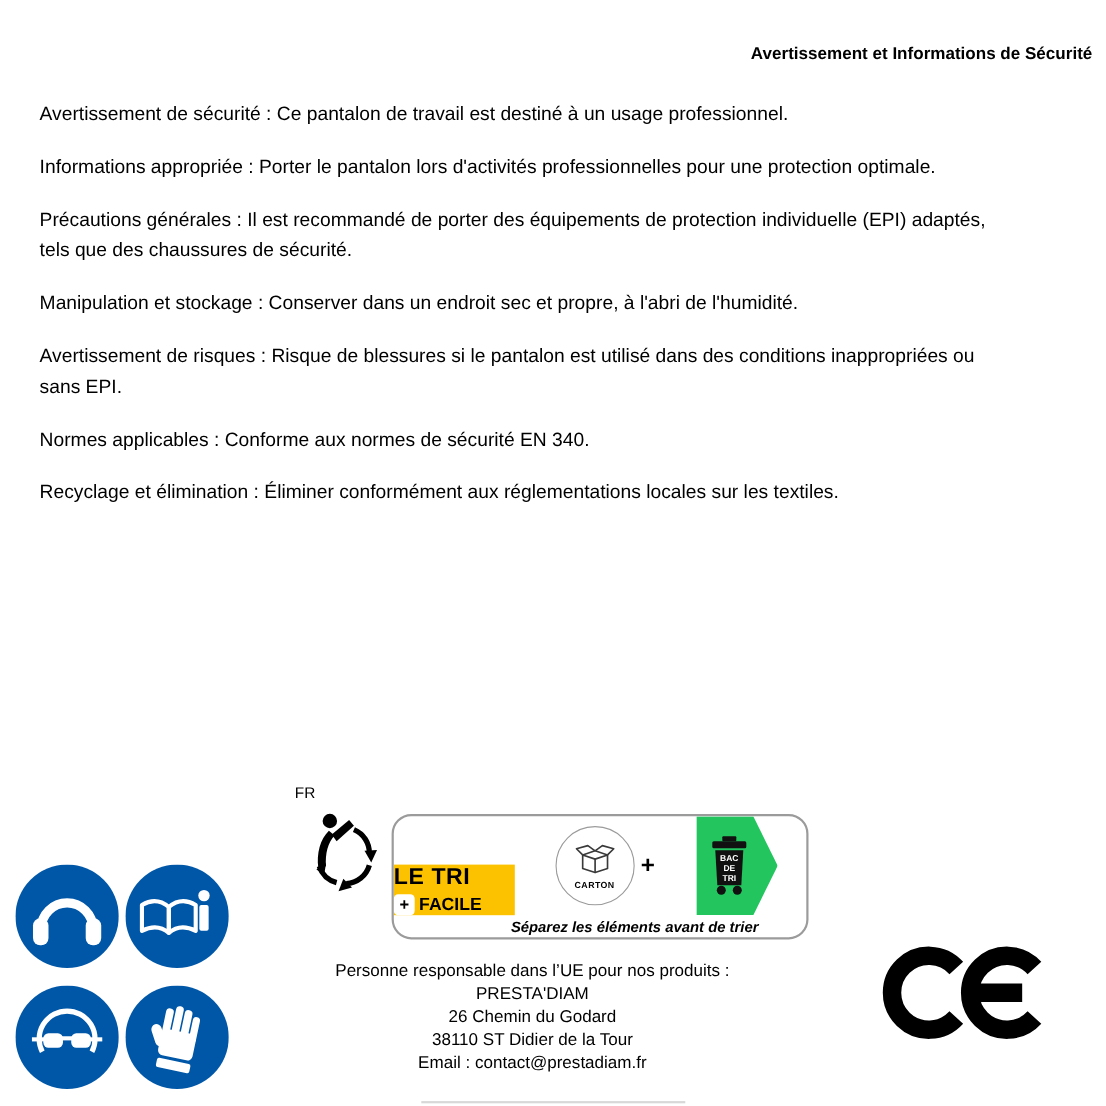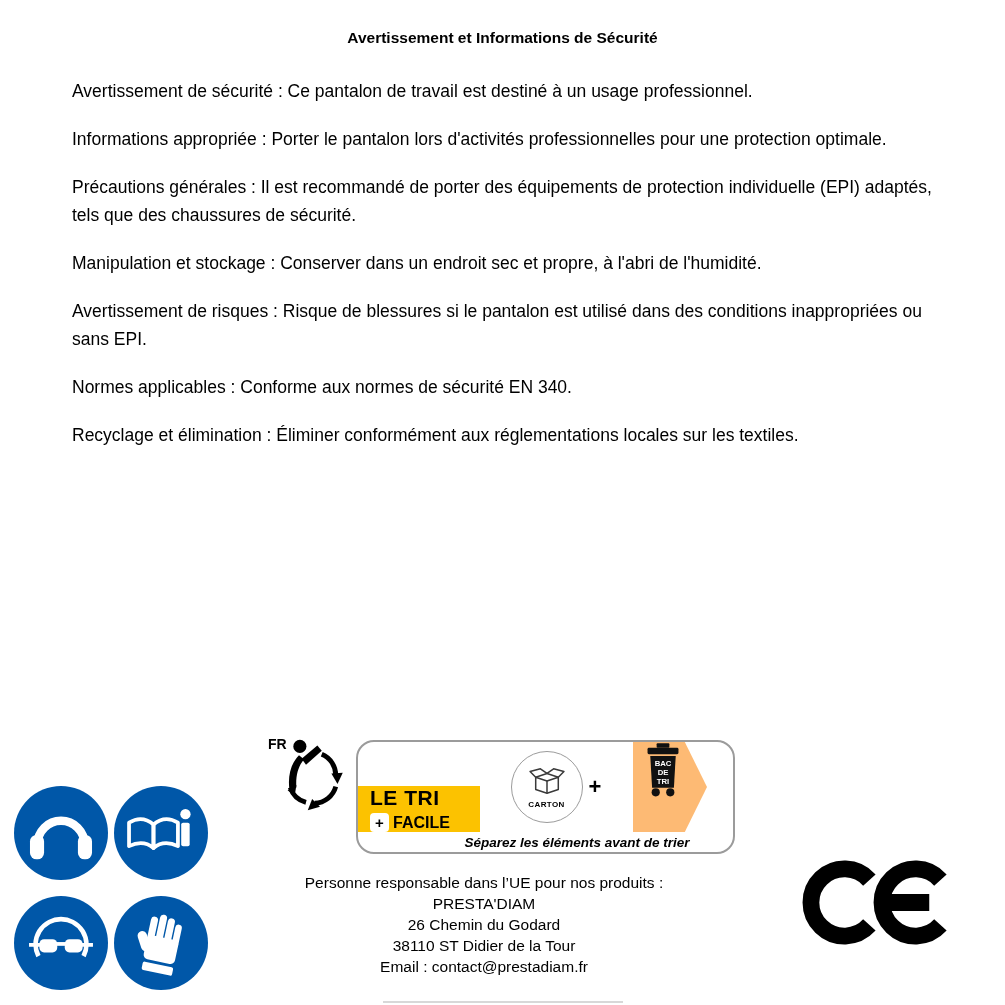--- a/index.html
+++ b/index.html
@@ -5,75 +5,75 @@
   html,body { margin:0; padding:0; }
   body {
     width:1005px; height:1005px;
     background:#ffffff; color:#000;
     font-family:"Liberation Sans", sans-serif;
     position:relative; overflow:hidden;
   }
   svg { font-family:"Liberation Sans", sans-serif; }
 
   .title {
-    margin:0; padding-top:29px;
-    text-align:center; font-size:15.5px; font-weight:bold;
+    margin:12px; padding-top:29px;
+    text-align:right; font-size:15.5px; font-weight:bold;
   }
 
   .content {
-    width:866px; margin:30px 0 0 72px;
+    width:866px; margin:30px 0 0 36px;
     font-size:17.5px; line-height:1.6;
   }
   .content p { margin:0 0 20px 0; }
 
   
   .ppe-grid {
     position:absolute; left:14px; top:786px;
     display:grid; grid-template-columns:94px 94px; grid-auto-rows:94px;
     column-gap:6px; row-gap:16px;
   }
   .ppe svg { display:block; width:94px; height:94px; }
 
-  .fr-label { position:absolute; left:268px; top:712px; font-size:14px; font-weight:bold;margin-top:24px; }
+  .fr-label { position:absolute; left:268px; top:712px; font-size:14px; font-weight:normal; }
 
   .triman { position:absolute; left:278px; top:733px; width:70px; height:88px; }
   .triman svg { width:100%; height:100%; }
 
   
   .tri-label {
     position:absolute; left:356px; top:740px; width:379px; height:114px;
     border:2px solid #9b9b9b; border-radius:18px; background:#fff;
     box-sizing:border-box; overflow:hidden;
     display:flex; flex-direction:column;
   }
   .tri-top { flex:1; display:flex; align-items:stretch; }
   .tri-yellow {
     width:110px; background:#FCC200;
     display:flex; flex-direction:column; justify-content:center;
-    padding-left:12px; gap:3px;margin-top:44px;
+    gap:3px;margin-top:44px;
   }
   .tri-title1 { font-size:21px; font-weight:bold; letter-spacing:.5px; }
   .tri-title2 { display:flex; align-items:center; gap:4px; font-size:16px; font-weight:bold; }
   .plus-box {
     display:inline-flex; width:19px; height:19px; background:#fff; border-radius:4px;
     align-items:center; justify-content:center; font-size:15px; font-weight:bold;
   }
   .tri-mid { flex:1; display:flex; align-items:center; justify-content:center; gap:5px; }
   .mat-circle {
     width:72px; height:72px; border:1.5px solid #9b9b9b; border-radius:50%;
     background:#fff; display:flex; flex-direction:column; align-items:center;
     justify-content:center; gap:3px; box-sizing:border-box;
   }
   .mat-label { font-size:8px; font-weight:bold; letter-spacing:.4px; }
   .mat-label.small { font-size:7.5px; }
   .plus-sep { font-size:22px; font-weight:bold; margin:0 1px; }
   .tri-chevron {
-    width:74px; margin-right:26px; background:#fdba74;
+    width:74px; margin-right:26px; background:#22c55e;
     clip-path:polygon(0% 0%, 70% 0%, 100% 50%, 70% 100%, 0% 100%);
-    display:flex; align-items:flex-start; padding-left:10px; box-sizing:border-box;
+    display:flex; align-items:center; padding-left:10px; box-sizing:border-box;
   }
   .tri-chevron svg { width:40px; height:57px; }
   .tri-bottom {
     height:26px; display:flex; align-items:center; justify-content:center;
     padding-left:63px; font-size:13.5px; font-weight:bold; font-style:italic;
   }
 
   .address {
     position:absolute; left:244px; top:872px; width:480px;
     text-align:center; font-size:15.5px; font-weight:normal; line-height:1.36;

